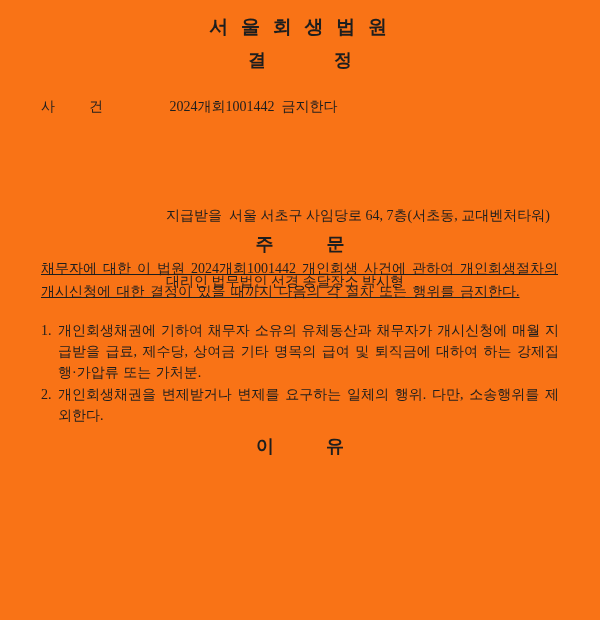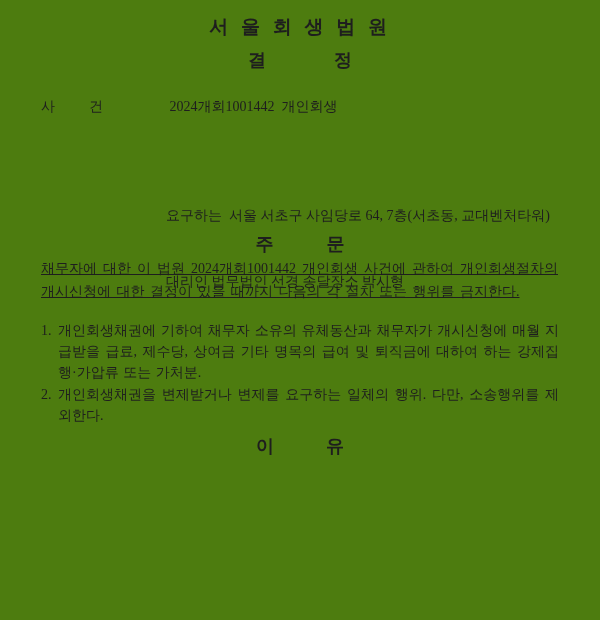--- a/index.html
+++ b/index.html
@@ -4,21 +4,21 @@
 <style>
   html, body {
     margin: 0;
     padding: 0;
     background: #ffffff;
   }
   .page {
     position: relative;
     width: 600px;
     height: 620px;
-    background: #4d7c0f;
+    background: #f97316;
     font-family: "Liberation Serif", "DejaVu Serif", serif;
     color: #1e1e1e;
     font-size: 14px;
     overflow: hidden;
   }
   .court-title {
     position: absolute;
     top: 14px;
     left: 0;
     right: 0;
@@ -107,26 +107,26 @@
 
   <div class="court-title">서 울 회 생 법 원</div>
 
   <div class="heading heading-decision">
     <span>결</span>
     <span>정</span>
   </div>
 
   <div class="row row-case">
     <span class="row-label">사 건</span>
-    <span class="row-value">2024개회1001442  개인회생</span>
+    <span class="row-value">2024개회1001442  금지한다</span>
   </div>
 
 
   <div class="address-block">
-    <div>요구하는  서울 서초구 사임당로 64, 7층(서초동, 교대벤처타워)</div>
+    <div>지급받을  서울 서초구 사임당로 64, 7층(서초동, 교대벤처타워)</div>
     <div>대리인 법무법인 선경 송달장소 박시형</div>
   </div>
 
   <div class="heading heading-jumun">
     <span>주</span>
     <span>문</span>
   </div>
 
   <p class="para para-jumun">채무자에 대한 이 법원 2024개회1001442 개인회생 사건에 관하여 개인회생절차의 개시신청에 대한 결정이 있을 때까지 다음의 각 절차 또는 행위를 금지한다.</p>
 

